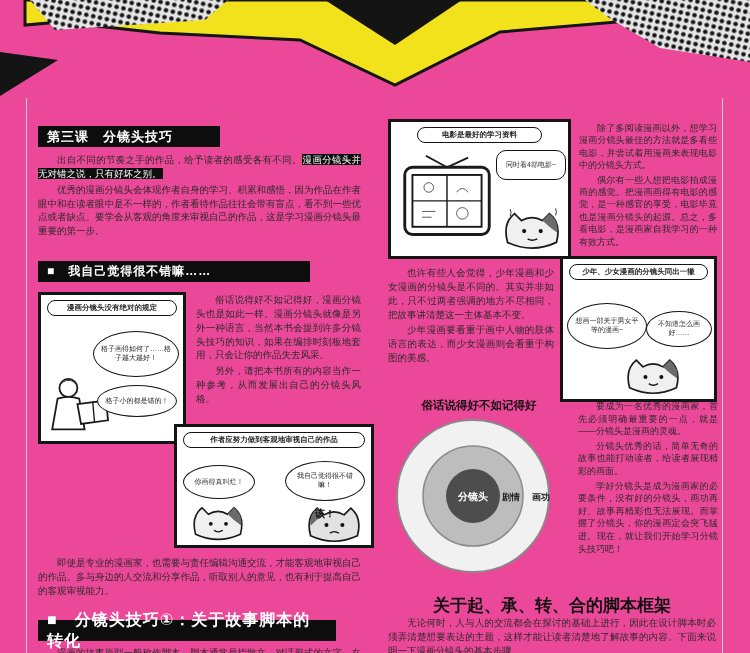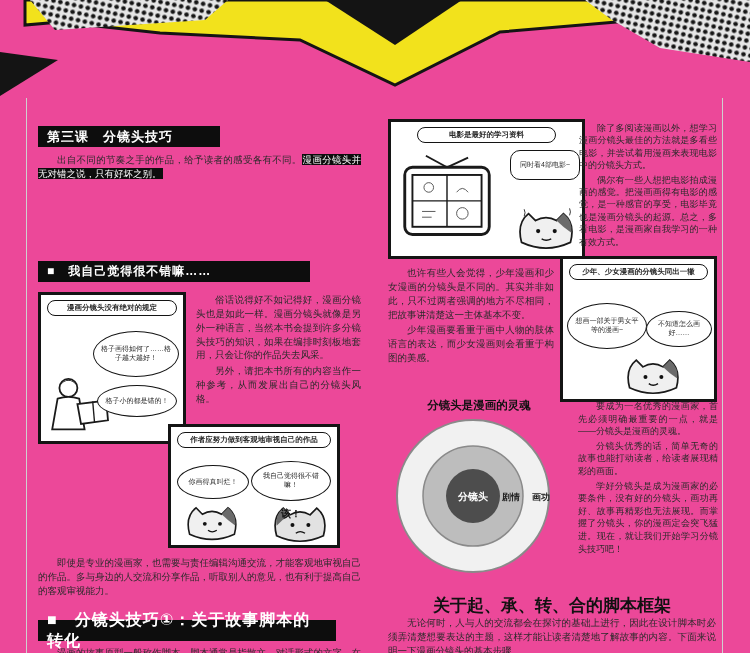--- a/index.html
+++ b/index.html
@@ -42,20 +42,21 @@
     <polygon points="0,52 58,60 0,96" fill="#141414"></polygon>
   </svg>
 
   <div class="edge" style="left:26px;"></div>
   <div class="edge" style="left:722px;"></div>
 
   <div class="bar" style="left:38px;top:126px;width:182px;height:21px;font-size:13px;">第三课　分镜头技巧</div>
 
   <div class="txt" style="left:38px;top:153px;width:323px;height:103px;">
     <p><span>出自不同的节奏之手的作品，给予读者的感受各有不同。</span><span class="hl">漫画分镜头并无对错之说，只有好坏之别。</span></p>
+    <p>优秀的漫画分镜头会体现作者自身的学习、积累和感悟，因为作品在作者眼中和在读者眼中是不一样的，作者看待作品往往会带有盲点，看不到一些优点或者缺点。要学会从客观的角度来审视自己的作品，这是学习漫画分镜头最重要的第一步。</p>
   </div>
 
   <div class="bar" style="left:38px;top:261px;width:272px;height:21px;font-size:12px;">■　我自己觉得很不错嘛……</div>
 
   <div class="panel" style="left:38px;top:292px;width:148px;height:152px;">
     <div class="pill">漫画分镜头没有绝对的规定</div>
     <div class="bubble" style="right:4px;top:36px;width:86px;height:46px;">格子画得如何了……格子越大越好！</div>
     <div class="bubble" style="left:56px;top:90px;width:80px;height:32px;">格子小的都是错的！</div>
     <svg class="icon" style="left:4px;bottom:4px;" width="72" height="64" viewBox="0 0 80 70">
       <circle cx="26" cy="16" r="10" fill="#fff" stroke="#1a1a1a" stroke-width="2"></circle>
@@ -65,21 +66,21 @@
       <line x1="53" y1="31" x2="55" y2="54" stroke="#1a1a1a" stroke-width="1.5"></line>
     </svg>
   </div>
 
   <div class="txt" style="left:196px;top:293px;width:165px;height:158px;">
     <p>俗话说得好不如记得好，漫画分镜头也是如此一样。漫画分镜头就像是另外一种语言，当然本书会提到许多分镜头技巧的知识，如果在编排时刻板地套用，只会让你的作品失去风采。</p>
     <p>另外，请把本书所有的内容当作一种参考，从而发展出自己的分镜头风格。</p>
   </div>
 
 
-  <div class="panel" style="left:168px;top:424px;width:172px;height:124px;">
+  <div class="panel" style="left:174px;top:424px;width:200px;height:124px;">
     <div class="pill">作者应努力做到客观地审视自己的作品</div>
     <div class="bubble" style="left:6px;top:38px;width:72px;height:34px;">你画得真叫烂！</div>
     <div class="bubble" style="right:6px;top:34px;width:80px;height:40px;">我自己觉得很不错嘛！</div>
     <div class="burst" style="right:36px;bottom:24px;">该！</div>
     <svg class="icon" style="left:12px;bottom:2px;" width="58" height="44" viewBox="0 0 70 55">
       <path d="M7,44 Q1,22 15,11 L23,19 Q35,12 47,19 L55,11 Q69,22 63,44 Q35,57 7,44 Z" fill="#f0f0f0" stroke="#1a1a1a" stroke-width="2"></path>
       <path d="M47,19 L55,11 Q66,20 64,33 Q55,27 47,19 Z" fill="#6b6b6b"></path>
       <circle cx="26" cy="31" r="2.4" fill="#111"></circle>
         <circle cx="45" cy="31" r="2.4" fill="#111"></circle>
       <path d="M30,39 Q35,43 41,39" stroke="#111" stroke-width="1.6" fill="none"></path>
@@ -96,21 +97,21 @@
   <div class="txt" style="left:38px;top:556px;width:323px;height:58px;">
     <p>即使是专业的漫画家，也需要与责任编辑沟通交流，才能客观地审视自己的作品。多与身边的人交流和分享作品，听取别人的意见，也有利于提高自己的客观审视能力。</p>
   </div>
 
   <div class="bar" style="left:38px;top:620px;width:298px;height:21px;font-size:16px;">■　分镜头技巧①：关于故事脚本的转化</div>
 
   <div class="txt" style="left:38px;top:646px;width:323px;height:30px;">
     <p>漫画的故事原型一般称作脚本。脚本通常是指散文、对话形式的文字，在没有设计分镜头的情况下脚本是无法直接转变为漫画的。</p>
   </div>
 
-  <div class="panel" style="left:388px;top:119px;width:197px;height:140px;">
+  <div class="panel" style="left:388px;top:119px;width:183px;height:140px;">
     <div class="pill" style="margin:5px 26px;">电影是最好的学习资料</div>
     <svg class="icon" style="left:8px;top:30px;" width="96" height="92" viewBox="0 0 100 92">
       <line x1="50" y1="14" x2="28" y2="2" stroke="#1a1a1a" stroke-width="2"></line>
       <line x1="50" y1="14" x2="72" y2="4" stroke="#1a1a1a" stroke-width="2"></line>
       <rect x="6" y="14" width="88" height="70" rx="8" fill="#fff" stroke="#1a1a1a" stroke-width="3"></rect>
       <rect x="14" y="22" width="72" height="54" fill="#fff" stroke="#1a1a1a" stroke-width="2"></rect>
       <line x1="50" y1="22" x2="50" y2="76" stroke="#1a1a1a" stroke-width="1.5"></line>
       <line x1="14" y1="49" x2="86" y2="49" stroke="#1a1a1a" stroke-width="1.5"></line>
       <circle cx="31" cy="35" r="5" fill="none" stroke="#555"></circle>
       <path d="M60,40 q6,-8 12,0" fill="none" stroke="#555"></path>
@@ -144,21 +145,21 @@
     <div class="bubble" style="right:2px;top:52px;width:66px;height:36px;">不知道怎么画好……</div>
     <svg class="icon" style="right:30px;bottom:2px;" width="62" height="46" viewBox="0 0 70 55">
       <path d="M7,44 Q1,22 15,11 L23,19 Q35,12 47,19 L55,11 Q69,22 63,44 Q35,57 7,44 Z" fill="#f0f0f0" stroke="#1a1a1a" stroke-width="2"></path>
       <path d="M47,19 L55,11 Q66,20 64,33 Q55,27 47,19 Z" fill="#6b6b6b"></path>
       <circle cx="26" cy="31" r="2.4" fill="#111"></circle>
         <circle cx="45" cy="31" r="2.4" fill="#111"></circle>
       <path d="M30,39 Q35,43 41,39" stroke="#111" stroke-width="1.6" fill="none"></path>
     </svg>
   </div>
 
-  <div class="mini-heading" style="left:390px;top:398px;width:178px;font-size:11.5px;text-align:center;">分镜头是漫画的灵魂</div>
+  <div class="mini-heading" style="left:390px;top:398px;width:178px;font-size:11.5px;text-align:center;">俗话说得好不如记得好</div>
 
   <svg class="abs" style="left:385px;top:412px;" width="185" height="168" viewBox="0 0 185 168">
     <circle cx="88" cy="84" r="76" fill="#f1f1f1" stroke="#8a8a8a" stroke-width="2"></circle>
     <circle cx="88" cy="84" r="50" fill="#bdbdbd" stroke="#8a8a8a" stroke-width="1.5"></circle>
     <circle cx="88" cy="84" r="27" fill="#4d4d4d"></circle>
     <text x="88" y="88" text-anchor="middle" font-size="10" font-weight="bold" fill="#ffffff">分镜头</text>
     <text x="126" y="88" text-anchor="middle" font-size="9" font-weight="bold" fill="#222">剧情</text>
     <text x="156" y="88" text-anchor="middle" font-size="9" font-weight="bold" fill="#222">画功</text>
   </svg>
 

